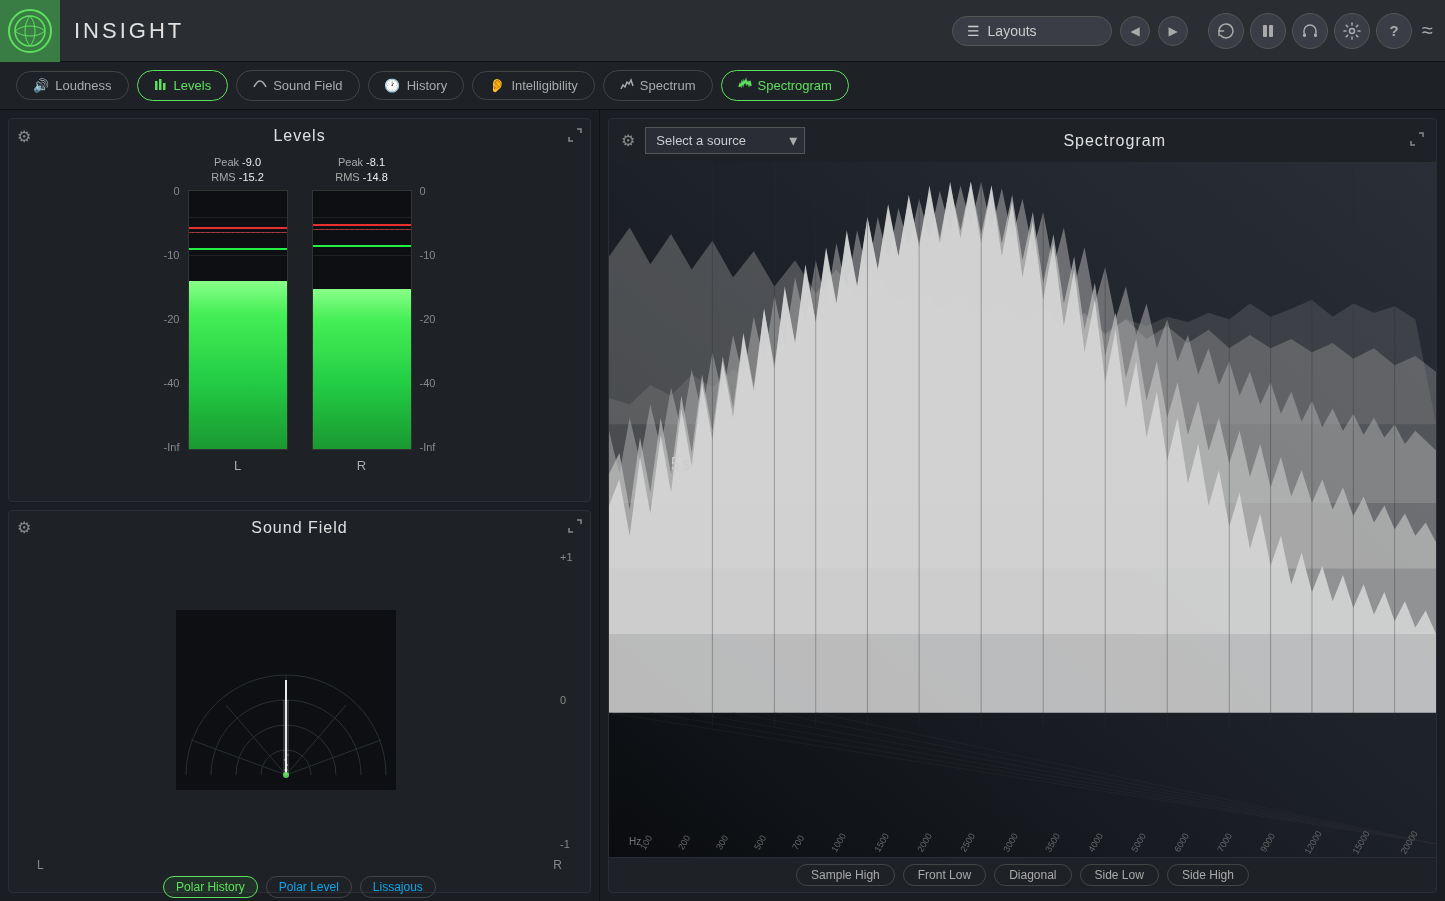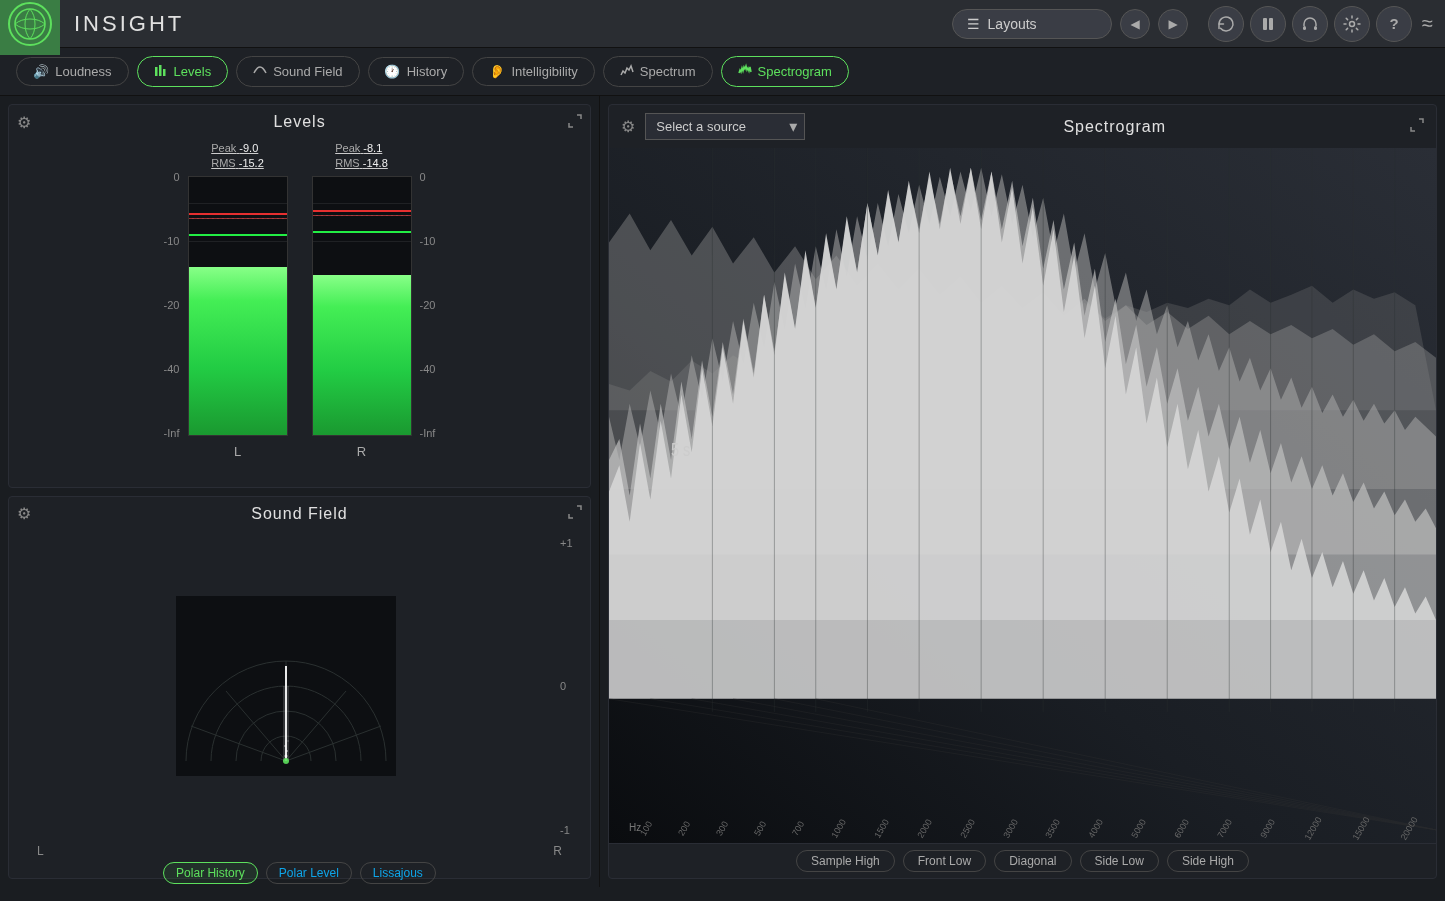--- a/index.html
+++ b/index.html
@@ -8,21 +8,21 @@
       font-family: 'Arial', sans-serif;
       color: #ccc;
       width: 1445px;
       height: 901px;
       overflow: hidden;
     }
 
     
     .header {
       background: #2a2d32;
-      height: 48px;
+      height: 62px;
       display: flex;
       align-items: center;
       padding: 15px 12px;
       border-bottom: 1px solid #111;
     }
     .logo-box {
       width: 60px;
       height: 62px;
       background: #3a7d44;
       display: flex;
@@ -203,24 +203,24 @@
       font-size: 11px;
       color: #888;
     }
     .meter-group {
       display: flex;
       flex-direction: column;
       align-items: center;
       gap: 4px;
     }
     .meter-peak-info {
+      text-align: center;
       font-size: 11px;
       color: #ccc;
       line-height: 1.4;
-      text-decoration: underline;
     }
     .meter-peak-info .peak-label { color: #aaa; }
     .meter-peak-info .peak-val { color: #eee; }
     .meter-wrapper {
       position: relative;
       width: 90px;
       height: 240px;
       background: #0d0f12;
       border: 1px solid #333;
     }

